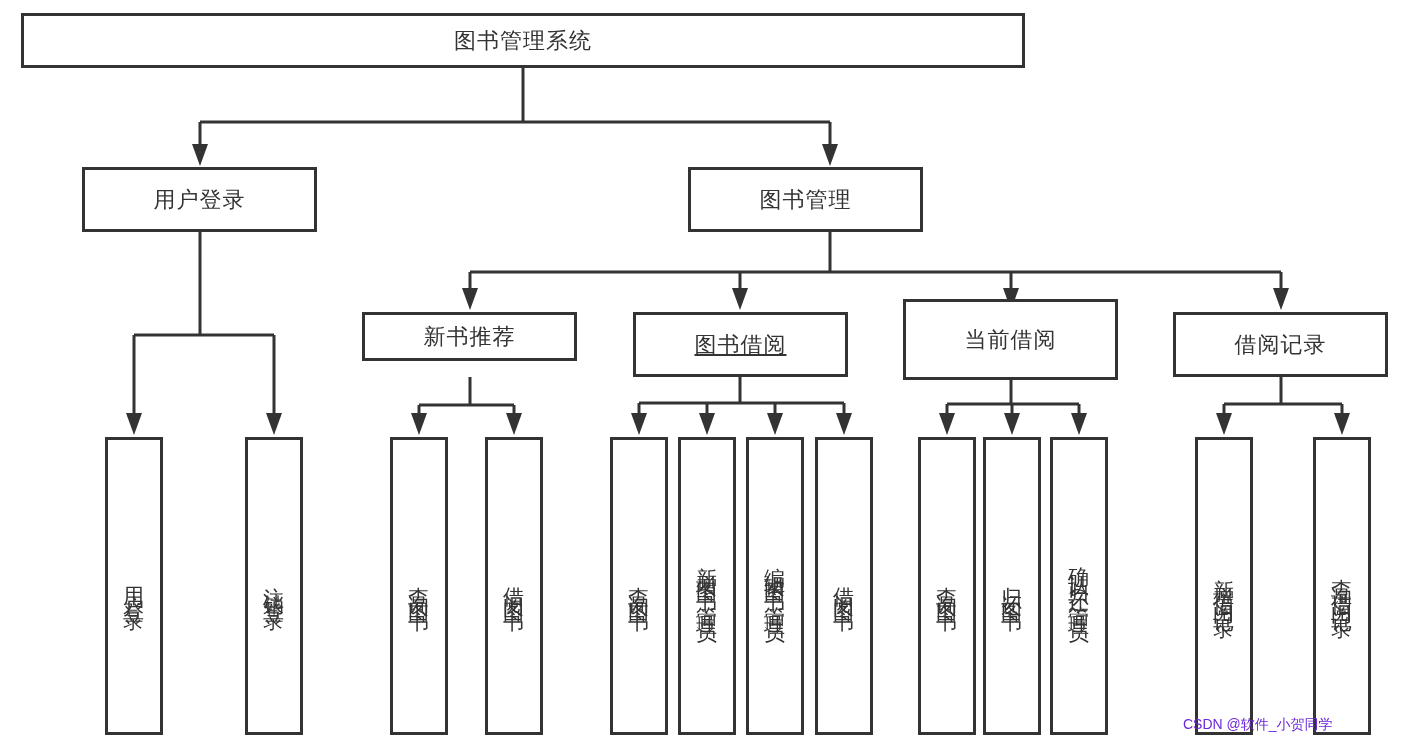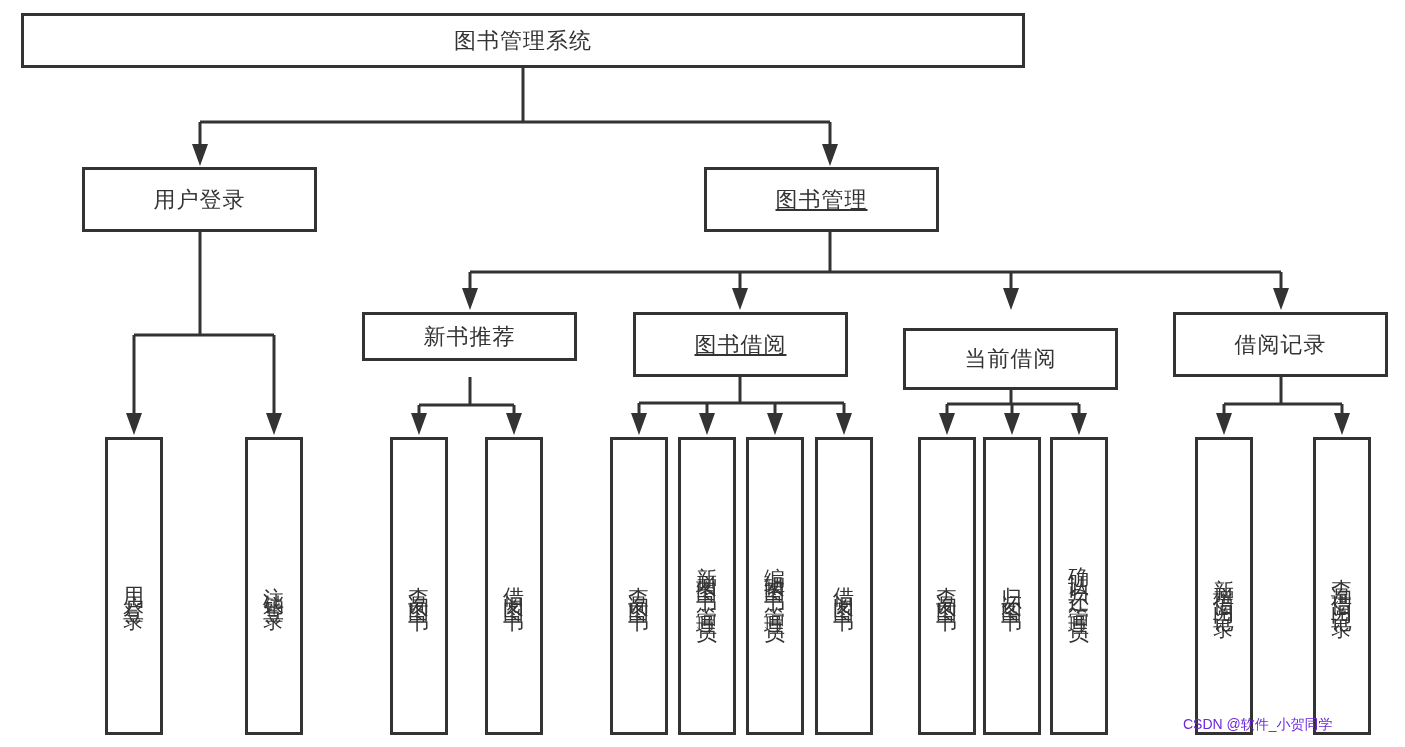--- a/index.html
+++ b/index.html
@@ -40,25 +40,25 @@
     writing-mode: vertical-rl;
     font-size: 21px;
     letter-spacing: 8px;
     line-height: 1;
     text-align: center;
   }
   
   .n-root  { left: 21px;   top: 13px;  width: 1004px; height: 55px; }
   
   .n-l1a   { left: 82px;   top: 167px; width: 235px;  height: 65px; }
-  .n-l1b   { left: 704px;  top: 167px; width: 235px;  height: 65px; text-decoration: underline; }
+  .n-l1b   { left: 688px;  top: 167px; width: 235px;  height: 65px; }
   
   .n-l2a   { left: 362px;  top: 312px; width: 215px;  height: 49px; }
   .n-l2b   { left: 633px;  top: 312px; width: 215px;  height: 65px; text-decoration: underline; }
-  .n-l2c   { left: 903px;  top: 328px; width: 215px;  height: 62px; }
+  .n-l2c   { left: 903px;  top: 299px; width: 215px;  height: 81px; }
   .n-l2d   { left: 1173px; top: 312px; width: 215px;  height: 65px; }
   
   .leaf    { top: 437px; width: 58px; height: 298px; }
   .n-v1  { left: 105px;  }
   .n-v2  { left: 245px;  }
   .n-v3  { left: 390px;  }
   .n-v4  { left: 485px;  }
   .n-v5  { left: 610px;  }
   .n-v6  { left: 678px;  }
   .n-v7  { left: 746px;  }

